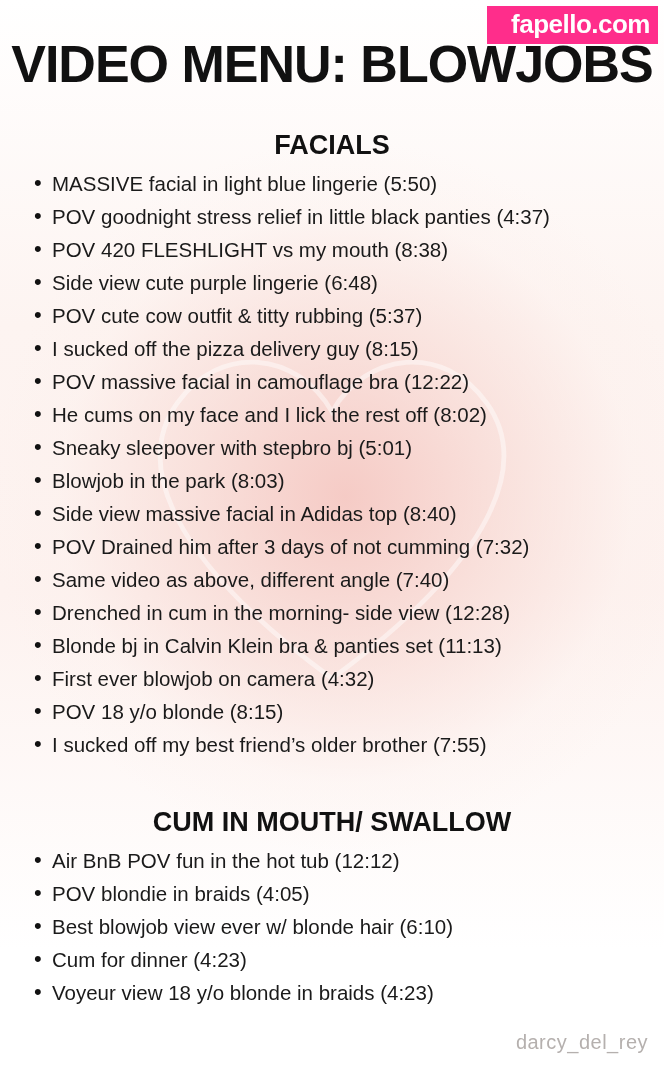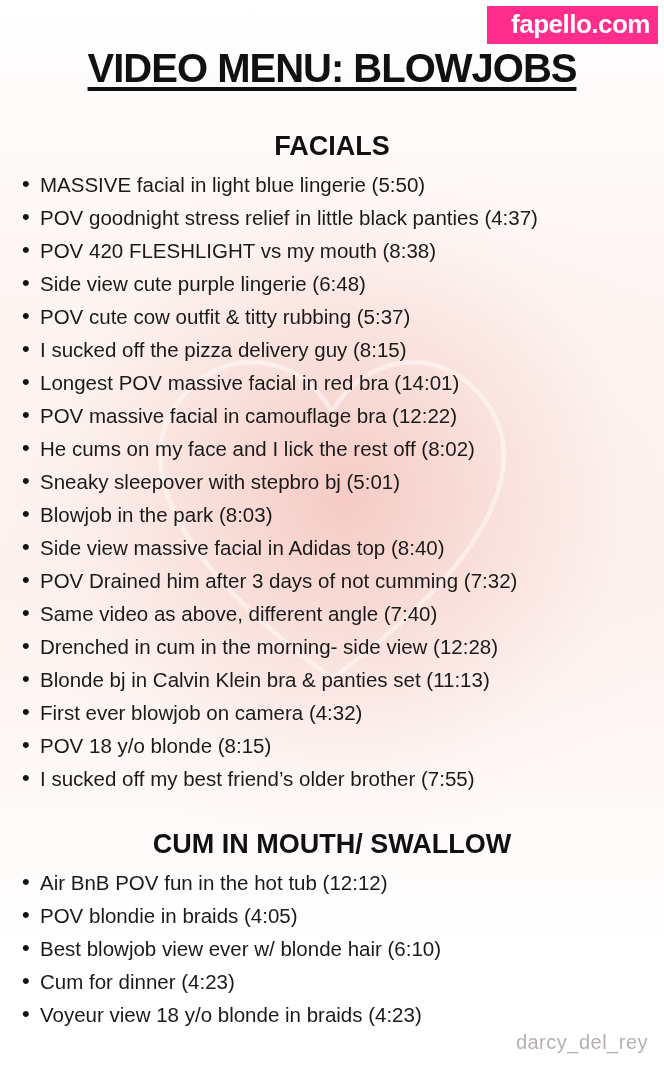--- a/index.html
+++ b/index.html
@@ -41,36 +41,35 @@
     color: #ffffff;
     font-size: 26px;
     font-weight: bold;
     line-height: 1;
     padding: 5px 8px 7px 24px;
     letter-spacing: -0.5px;
     font-family: "Liberation Sans", sans-serif;
   }
   .main-title {
     position: relative;
-    margin: 16px;
+    margin: 4px;
     padding: 30px 6px 2px 6px;
     text-align: center;
-    font-size: 40px;
+    font-size: 52px;
     font-weight: bold;
     color: #111111;
     letter-spacing: -1px;
-    text-decoration: underline;
     text-underline-offset: 5px;
     text-decoration-thickness: 4px;
     font-family: "Liberation Sans", sans-serif;
     white-space: nowrap;
   }
   .section {
     position: relative;
-    margin: 0;
+    margin: 12px;
   }
   .section-title {
     text-align: center;
     font-size: 27px;
     font-weight: bold;
     color: #111111;
     margin: 0;
     padding: 22px 0 6px 0;
     letter-spacing: 0px;
   }
@@ -123,21 +122,20 @@
 
   <div class="section section-one">
     <h2 class="section-title">FACIALS</h2>
     <ul class="item-list">
       <li>MASSIVE facial in light blue lingerie (5:50)</li>
       <li>POV goodnight stress relief in little black panties (4:37)</li>
       <li>POV 420 FLESHLIGHT vs my mouth (8:38)</li>
       <li>Side view cute purple lingerie (6:48)</li>
       <li>POV cute cow outfit &amp; titty rubbing (5:37)</li>
       <li>I sucked off the pizza delivery guy (8:15)</li>
-      <li>Longest POV massive facial in red bra (14:01)</li>
       <li>POV massive facial in camouflage bra (12:22)</li>
       <li>He cums on my face and I lick the rest off (8:02)</li>
       <li>Sneaky sleepover with stepbro bj (5:01)</li>
       <li>Blowjob in the park (8:03)</li>
       <li>Side view massive facial in Adidas top (8:40)</li>
       <li>POV Drained him after 3 days of not cumming (7:32)</li>
       <li>Same video as above, different angle (7:40)</li>
       <li>Drenched in cum in the morning- side view (12:28)</li>
       <li>Blonde bj in Calvin Klein bra &amp; panties set (11:13)</li>
       <li>First ever blowjob on camera (4:32)</li>

